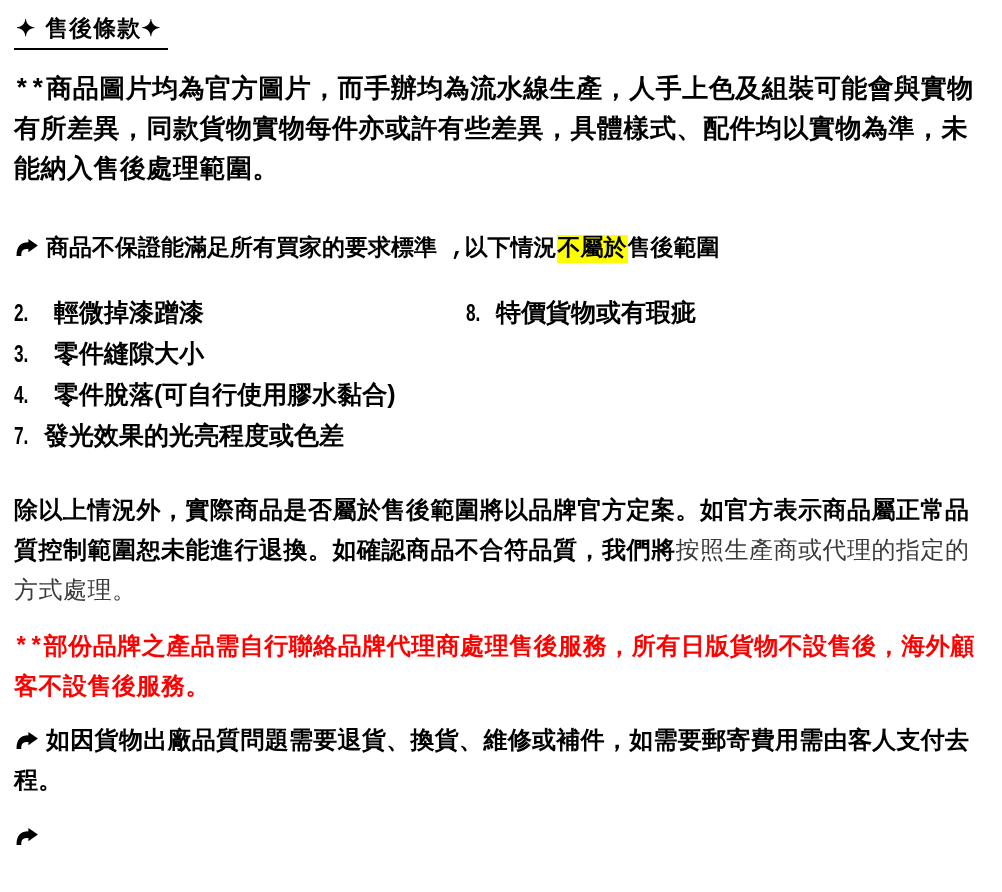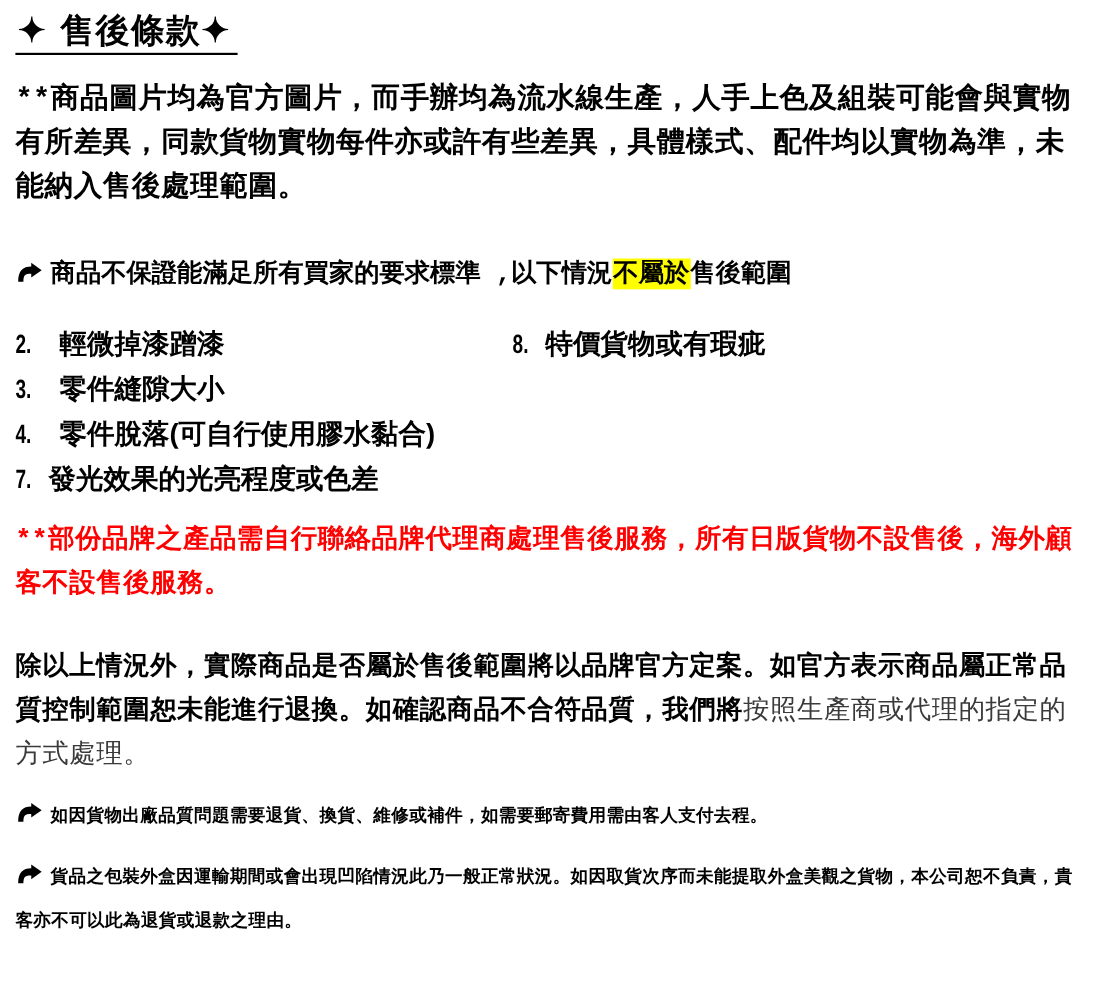--- a/index.html
+++ b/index.html
@@ -6,21 +6,21 @@
   body{
     width:1002px;min-height:892px;
     font-family:"Liberation Sans",sans-serif;
     color:#000;overflow:hidden;
   }
   .doc{padding:8px 16px 20px 14px;box-sizing:border-box;}
 
   .title{
     display:inline-block;
     font-family:"DejaVu Serif","Liberation Serif",serif;
-    font-size:31px;font-weight:700;line-height:32px;
+    font-size:23px;font-weight:700;line-height:32px;
     letter-spacing:1px;
     border-bottom:2.5px solid #000;
     padding:0 6px 4px 2px;margin:4px 0 0 0;
   }
 
   p{margin:0;font-family:Liberation Mono, monospace;}
   .para{font-size:24px;font-weight:700;line-height:40px;letter-spacing:0.5px;}
   .intro{margin-top:20px;font-size:26px;}
 
   .heading{margin-top:44px;font-size:23px;font-weight:700;line-height:30px;}
@@ -43,21 +43,21 @@
     font-weight:700;font-size:24px;
     transform:scaleX(0.72);transform-origin:left center;
   }
   .col2 .num{width:30px;}
 
   .policy{margin-top:36px;}
   .policy .detail{font-weight:400;color:#3a3a3a;}
 
   .agency{margin-top:16px;color:#FF0000;}
 
-  .note{font-size:16px;font-weight:700;line-height:40px;letter-spacing:0.3px;}
+  .note{font-size:24px;font-weight:700;line-height:40px;letter-spacing:0.3px;}
   .note.n1{margin-top:14px;}
   .note.n2{margin-top:16px;}
 </style>
 </head>
 <body>
 
 <div class="doc">
 
   <h1 class="title">✦ 售後條款✦</h1>
 
@@ -70,35 +70,35 @@
   </p>
 
   <div class="list">
     <div class="list-item"><span class="num">2.</span><span>輕微掉漆蹭漆</span></div>
     <div class="list-item"><span class="num">3.</span><span>零件縫隙大小</span></div>
     <div class="list-item"><span class="num">4.</span><span>零件脫落(可自行使用膠水黏合)</span></div>
     <div class="list-item col2"><span class="num">7.</span><span>發光效果的光亮程度或色差</span></div>
     <div class="list-item col2"><span class="num">8.</span><span>特價貨物或有瑕疵</span></div>
   </div>
 
-  <p class="para agency">**部份品牌之產品需自行聯絡品牌代理商處理售後服務，所有日版貨物不設售後，海外顧客不設售後服務。</p>
-
   <p class="para policy">
     <span>除以上情況外，實際商品是否屬於售後範圍將以品牌官方定案。如官方表示商品屬正常品質控制範圍恕未能進行退換。如確認商品不合符品質，我們將</span><span class="detail">按照生產商或代理的指定的方式處理。</span>
   </p>
+
+  <p class="para agency">**部份品牌之產品需自行聯絡品牌代理商處理售後服務，所有日版貨物不設售後，海外顧客不設售後服務。</p>
 
   <p class="note n1">
     <span class="arrow-ic"><svg viewBox="0 0 26 20" xmlns="http://www.w3.org/2000/svg">
           <path d="M15 1 L25 8 L15 15 L15 11.5 C9 11.5 7.5 13 7.5 19 L2.5 19 C2.5 8.5 7 4.5 15 4.5 Z" fill="#000"></path>
         </svg></span><span>如因貨物出廠品質問題需要退貨、換貨、維修或補件，如需要郵寄費用需由客人支付去程。</span>
   </p>
 
   <p class="note n2">
     <span class="arrow-ic"><svg viewBox="0 0 26 20" xmlns="http://www.w3.org/2000/svg">
           <path d="M15 1 L25 8 L15 15 L15 11.5 C9 11.5 7.5 13 7.5 19 L2.5 19 C2.5 8.5 7 4.5 15 4.5 Z" fill="#000"></path>
-        </svg></span><span>貨品之包裝外盒因運輸期間或會出現凹陷情況此乃一般正常狀況。如因取貨次序而未能提取外盒美觀之貨物，本公司恕不負責，貴客亦不可以此為退貨或退款之理由。</span>
+        </svg></span>
   </p>
 
   
 
   
 
 </div>
 
 </body></html>

